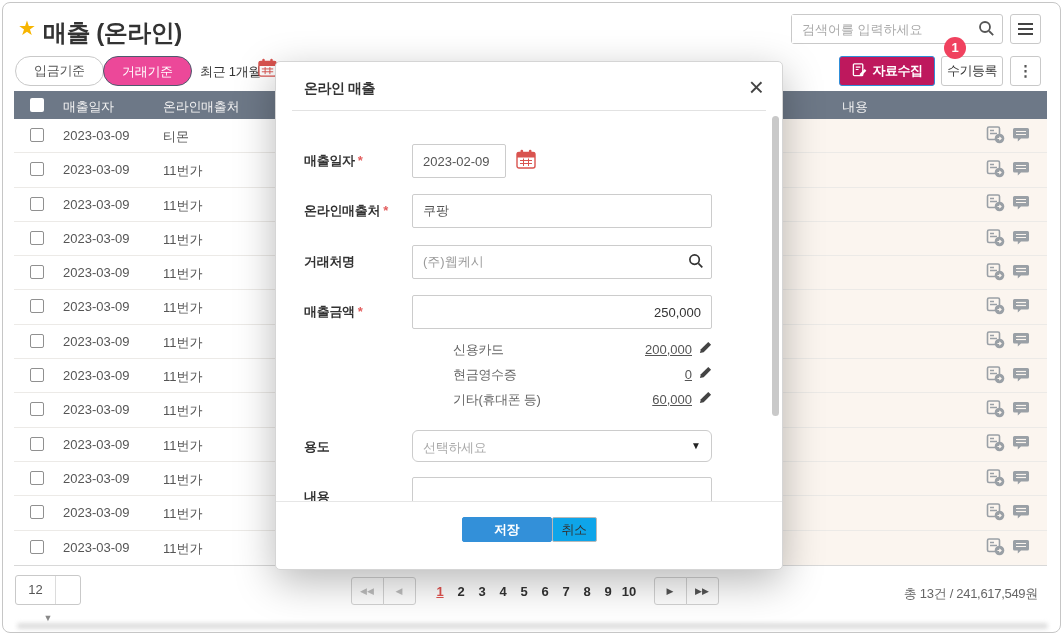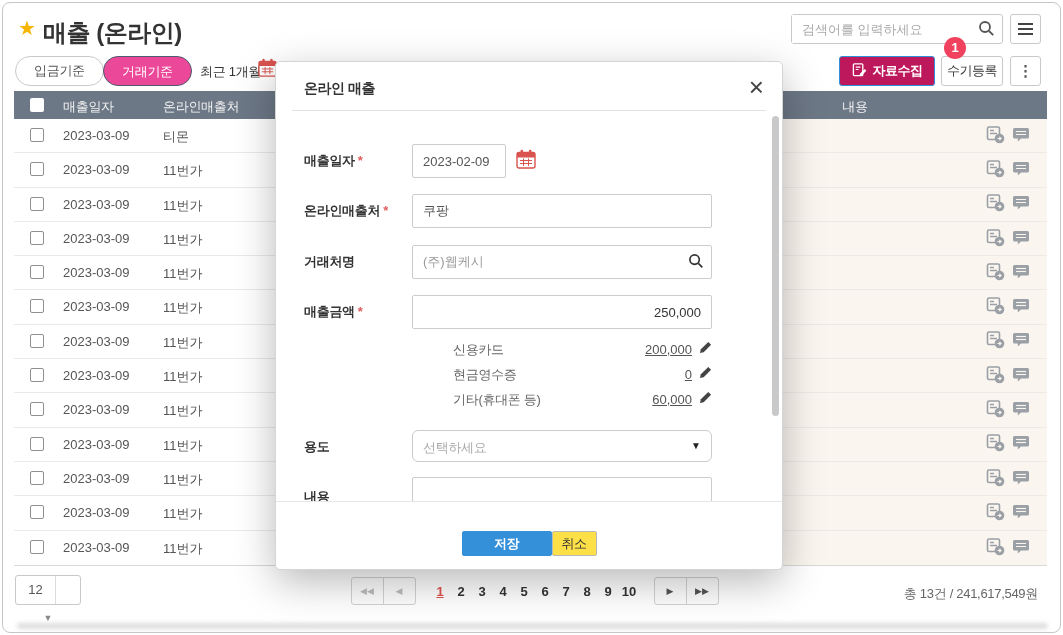--- a/index.html
+++ b/index.html
@@ -96,24 +96,24 @@
   .finput::placeholder { color:#aaa; }
   .bk-row { position:absolute; left:136px; width:300px; height:20px; font-size:13px; }
   .bk-label { position:absolute; left:2px; top:2px; color:#666; letter-spacing:-0.3px;margin-left:39px; }
   .bk-val-wrap { position:absolute; right:0; top:2px; display:flex; align-items:center; gap:7px; }
   .bk-value { color:#555; text-decoration:underline; cursor:pointer; }
   .selectbox { position:absolute; left:136px; width:300px; height:32px; border:1px solid #ccc; border-radius:6px;
                background:#fff; cursor:pointer; }
   .selectbox .ph { position:absolute; left:10px; top:8px; font-size:13px; color:#aaa; letter-spacing:-0.3px; }
   .selectbox .caret { position:absolute; right:10px; top:9px; font-size:10px; color:#222; }
   .modal-footer { position:absolute; left:0; right:0; top:439px; border-top:1px solid #e6e6e6;
-                  display:flex; justify-content:center; padding-top:29px; }
+                  display:flex; justify-content:center; padding-top:15px; }
   .btn-save { width:90px; height:25px; background:#3390d9; border:1px solid #3390d9; border-radius:2px;
               color:#fff; font-size:13px; font-weight:bold; cursor:pointer; letter-spacing:-0.5px; }
-  .btn-cancel { width:45px; height:25px; background:#fde047; border:1px solid #b9b9b9; border-radius:2px;
+  .btn-cancel { width:45px; height:25px; background:#0ea5e9; border:1px solid #b9b9b9; border-radius:2px;
                 color:#333; font-size:13px; cursor:pointer; letter-spacing:-0.5px; }
 </style>
 </head>
 <body>
 
 <div class="page">
 
   <span class="star">★</span>
   <div class="page-title">매출 (온라인)</div>
 

